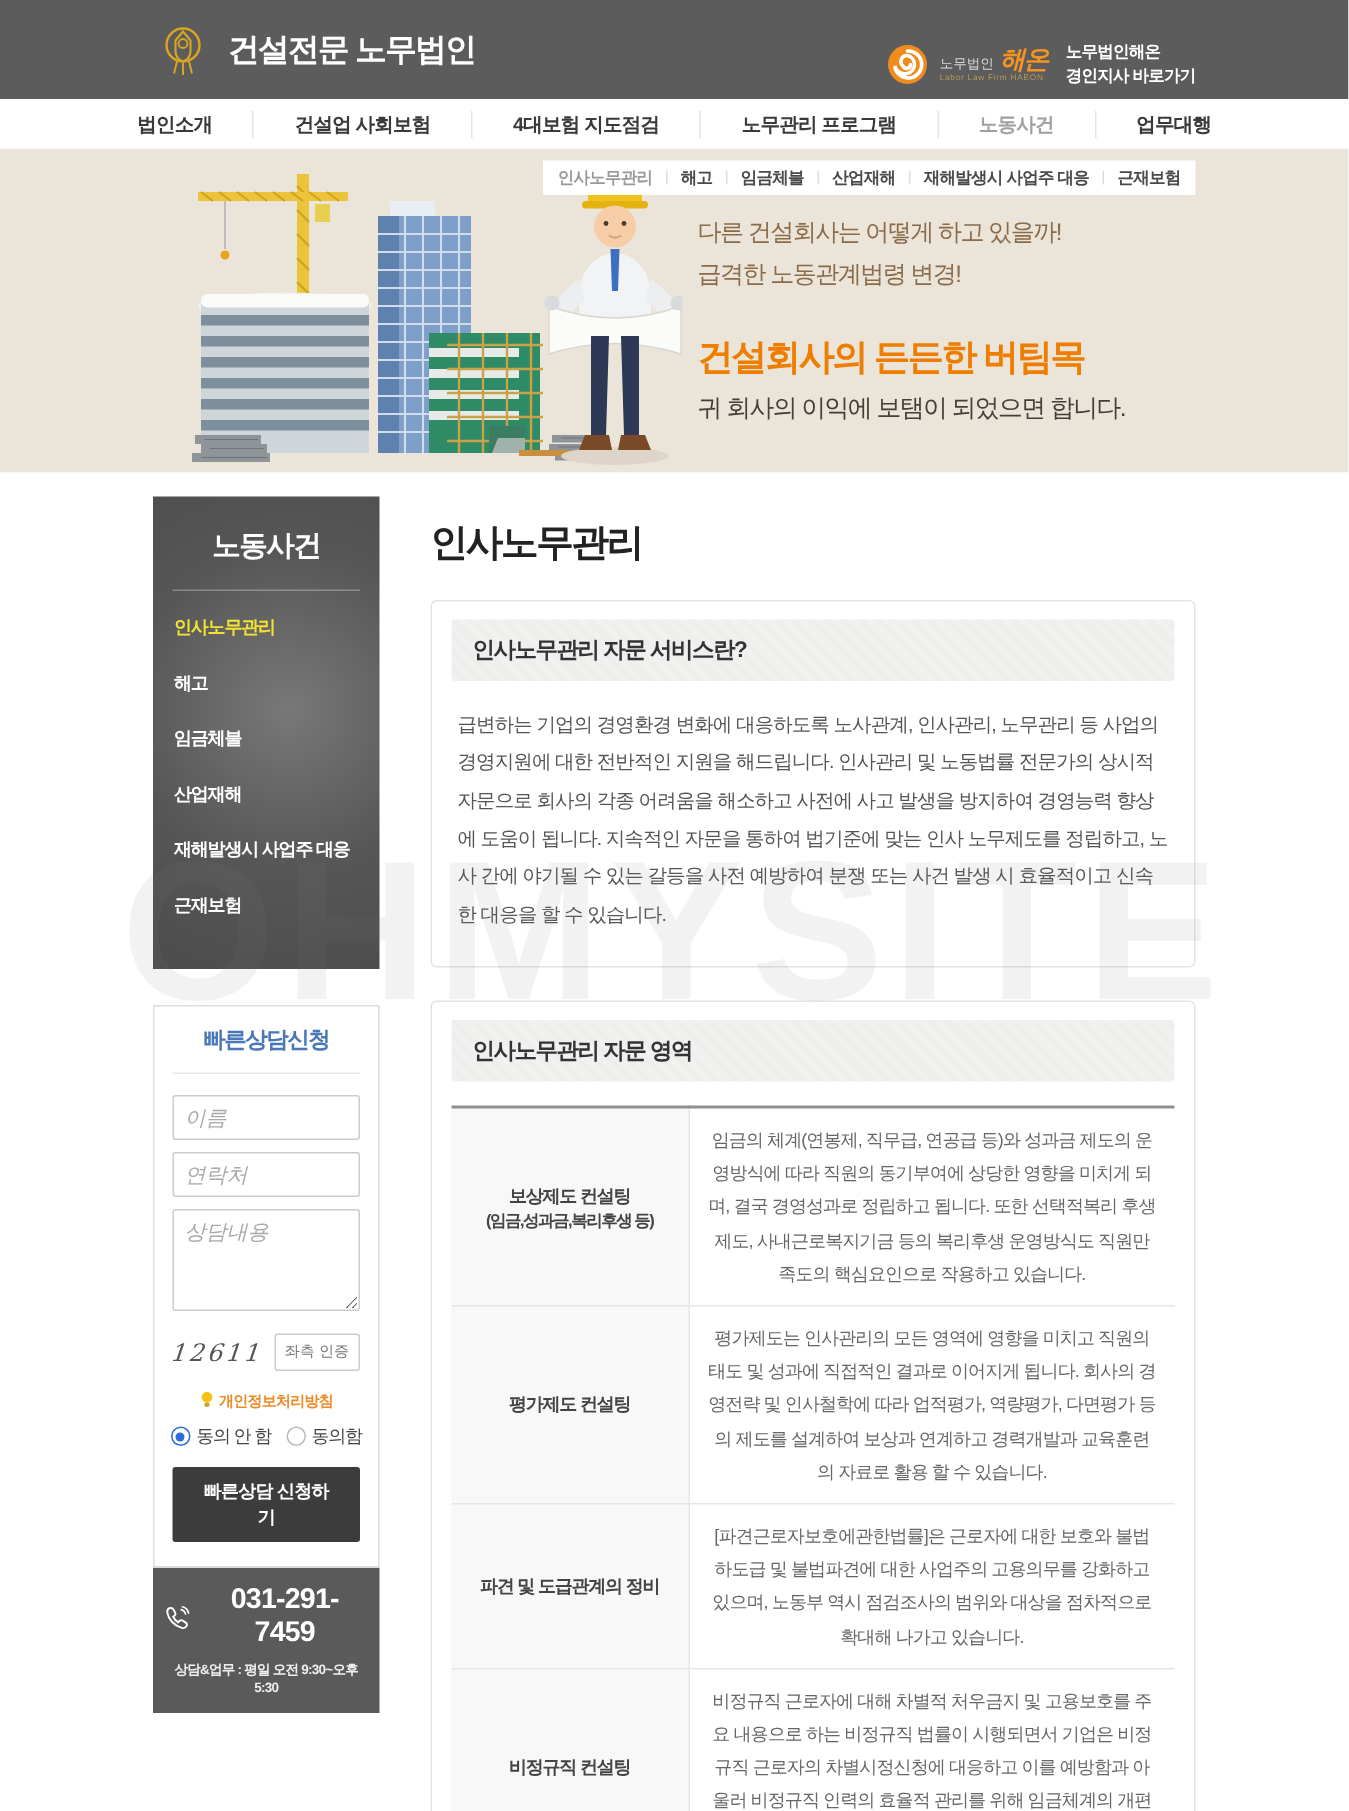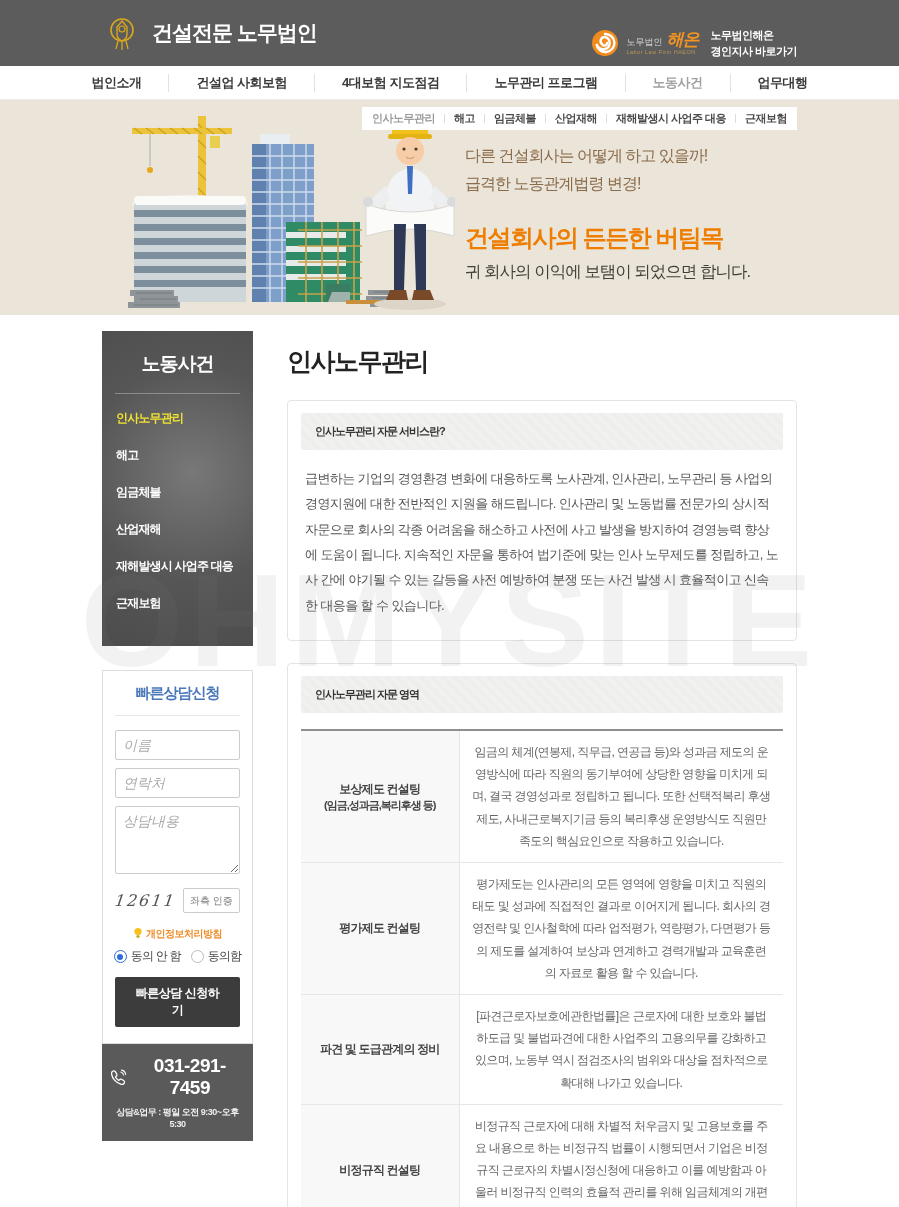--- a/index.html
+++ b/index.html
@@ -92,21 +92,21 @@
   .phone-box { background:#5a5a5a; padding:11px 8px 12px; text-align:center; }
   .phone-row { display:flex; align-items:center; justify-content:center; gap:8px; }
   .phone-number { color:#fff; font-size:19px; font-weight:bold; letter-spacing:-0.5px; }
   .phone-hours { color:#eee; font-size:9px; font-weight:bold; letter-spacing:-0.5px; margin-top:7px; }
 
   
   .content-col { width:510px; flex:0 0 510px; }
   .page-title { font-size:25px; font-weight:bold; color:#222; letter-spacing:-1.5px; margin:14px 0 22px; }
   .card { border:1px solid #e4e4e4; border-radius:4px; background:#fff; padding:12px 13px 18px; margin-bottom:22px; position:relative; z-index:4; }
   .card-head { background:repeating-linear-gradient(45deg,#f1f1ef 0 4px,#eeeeec 4px 8px);
-               font-size:11px; font-weight:bold; color:#333; letter-spacing:-1px;
+               font-size:15px; font-weight:bold; color:#333; letter-spacing:-1px;
                padding:11px 14px; border-radius:2px; }
   .card-body { font-size:13px; color:#555; line-height:1.95; letter-spacing:-0.6px; margin:16px 4px 4px; }
   table.spec { width:100%; border-collapse:collapse; margin-top:16px; border-top:2px solid #8f8f8f; }
   table.spec td { border:1px solid #e6e6e6; border-left:none; border-right:none; vertical-align:middle; }
   table.spec td.lbl { width:158px; background:#f8f8f8; font-weight:bold; font-size:12px; color:#444;
                text-align:center; letter-spacing:-0.8px; padding:10px 6px; border-right:1px solid #e6e6e6; }
   table.spec td.lbl .sub { display:block; font-size:11px; letter-spacing:-1px; }
   table.spec td.desc { font-size:12px; color:#666; text-align:center; line-height:1.85; padding:10px 12px; letter-spacing:-0.6px; }
 </style>
 </head>

